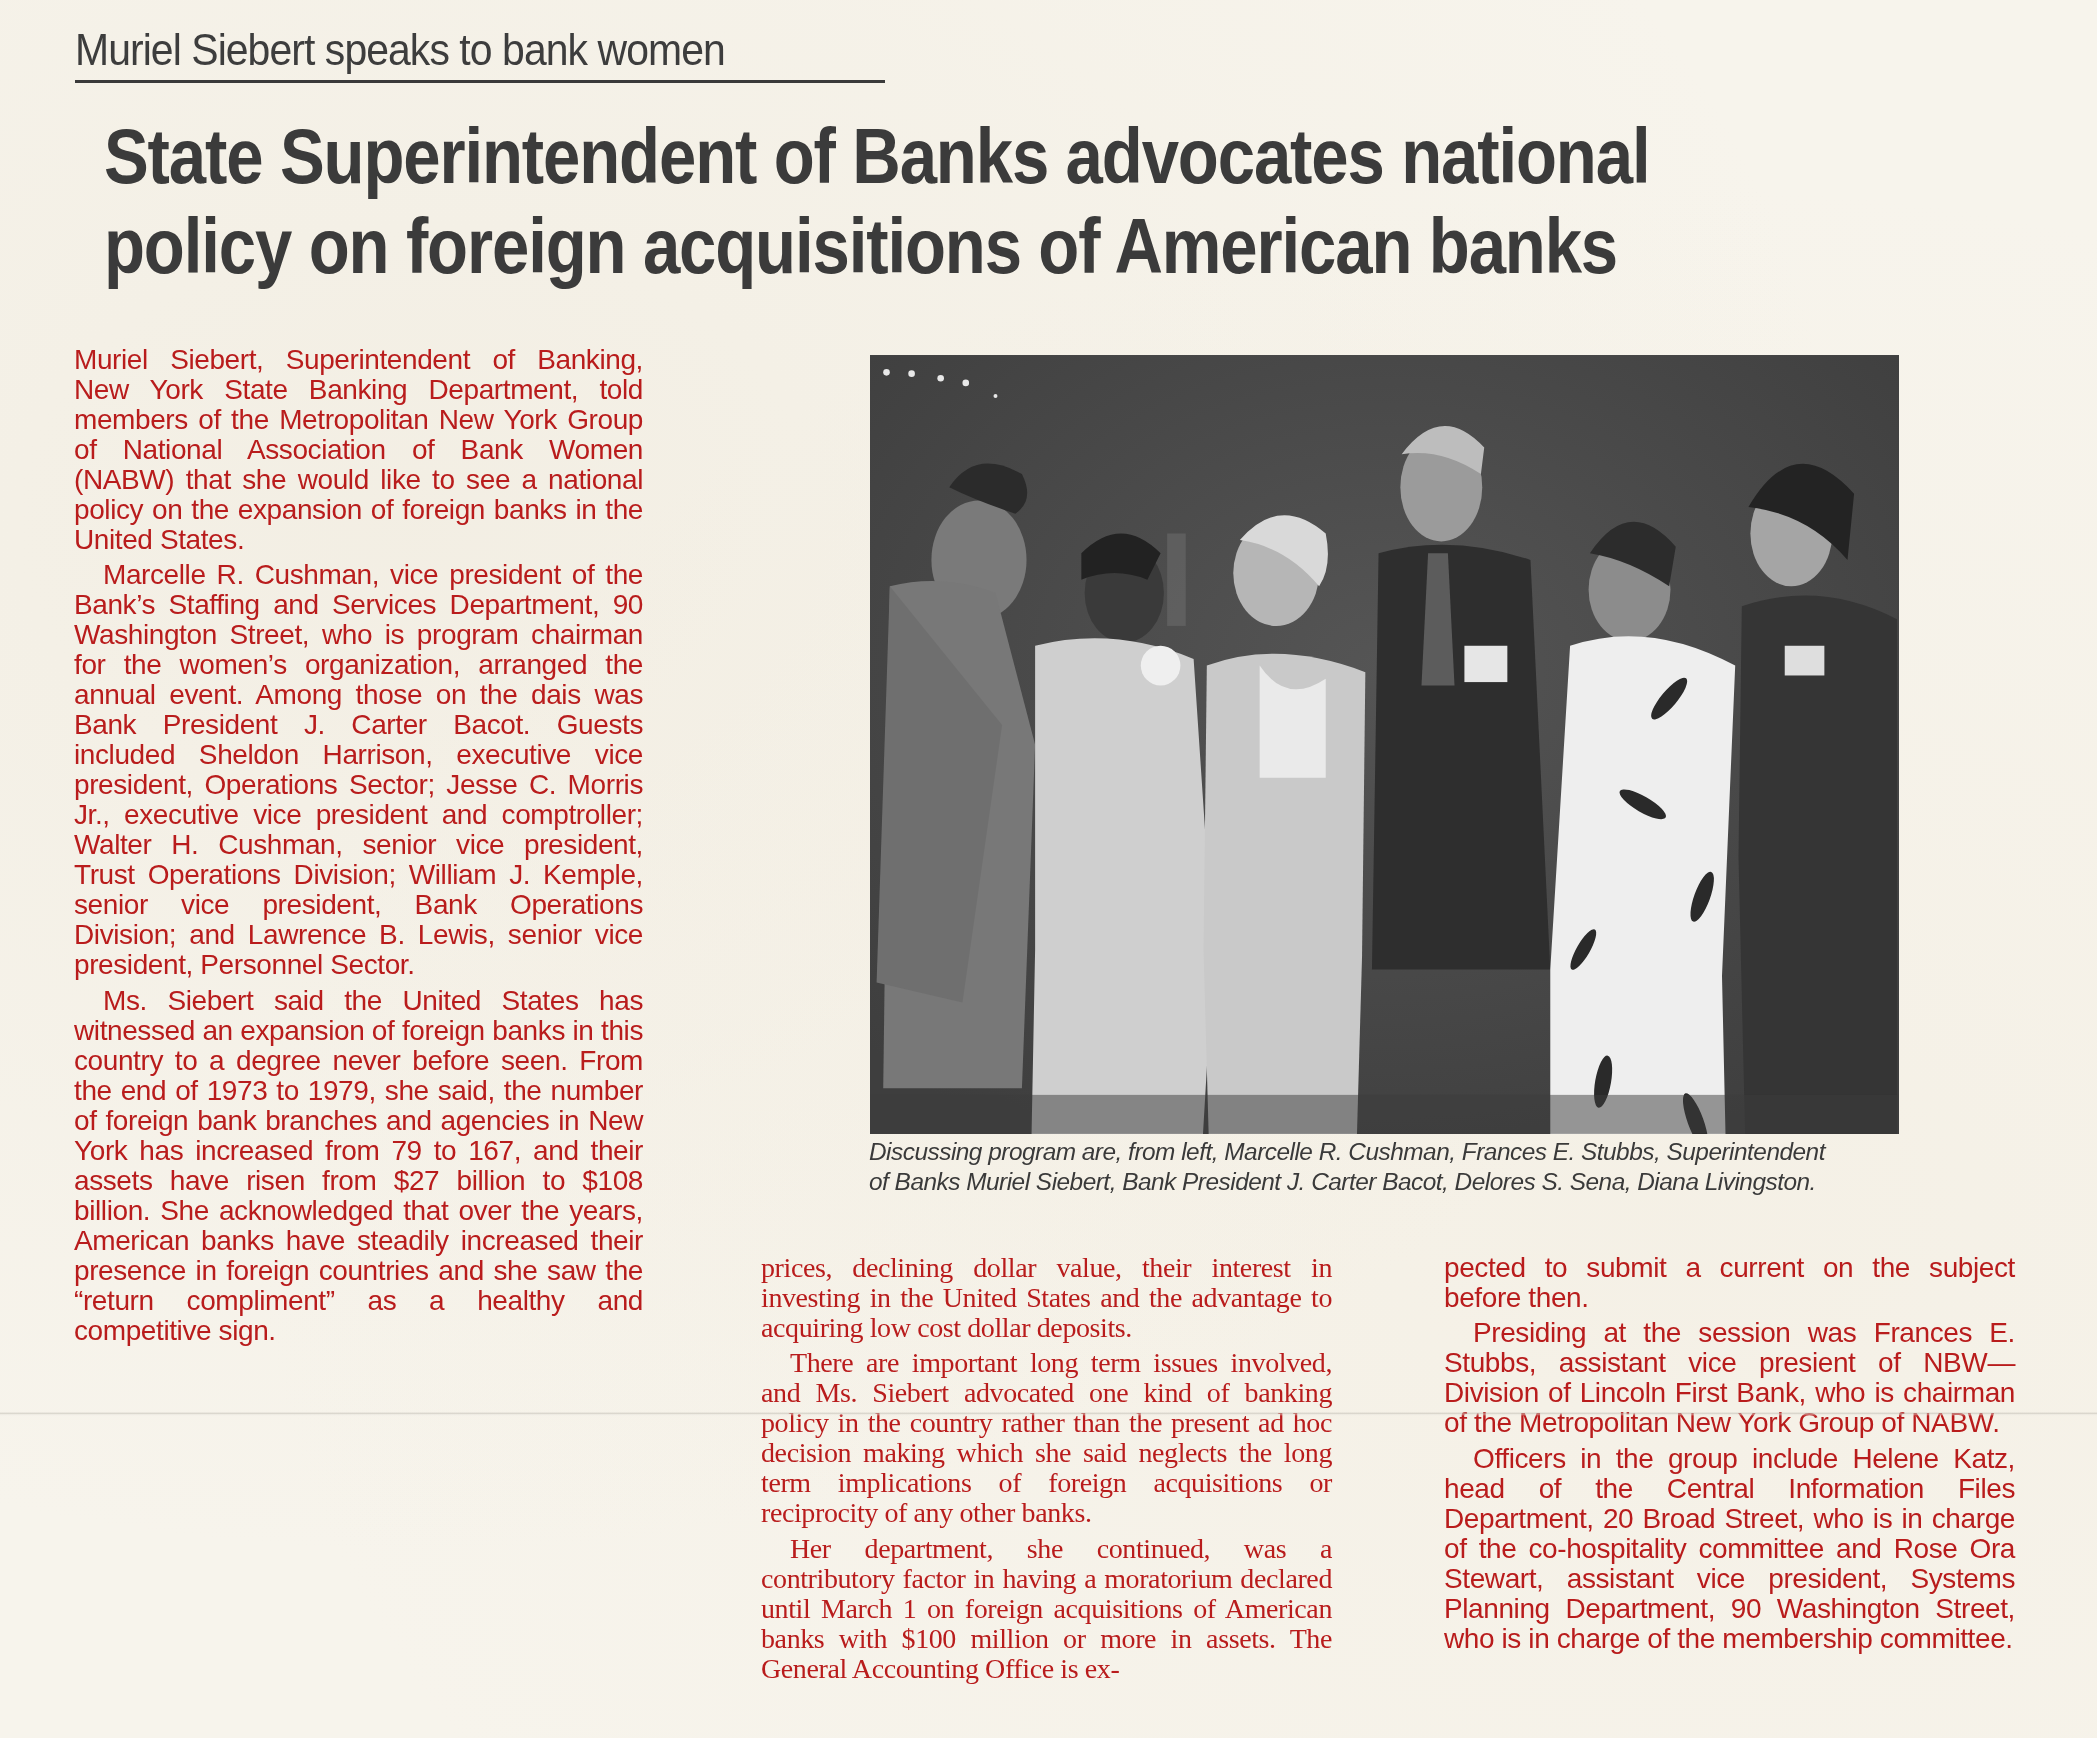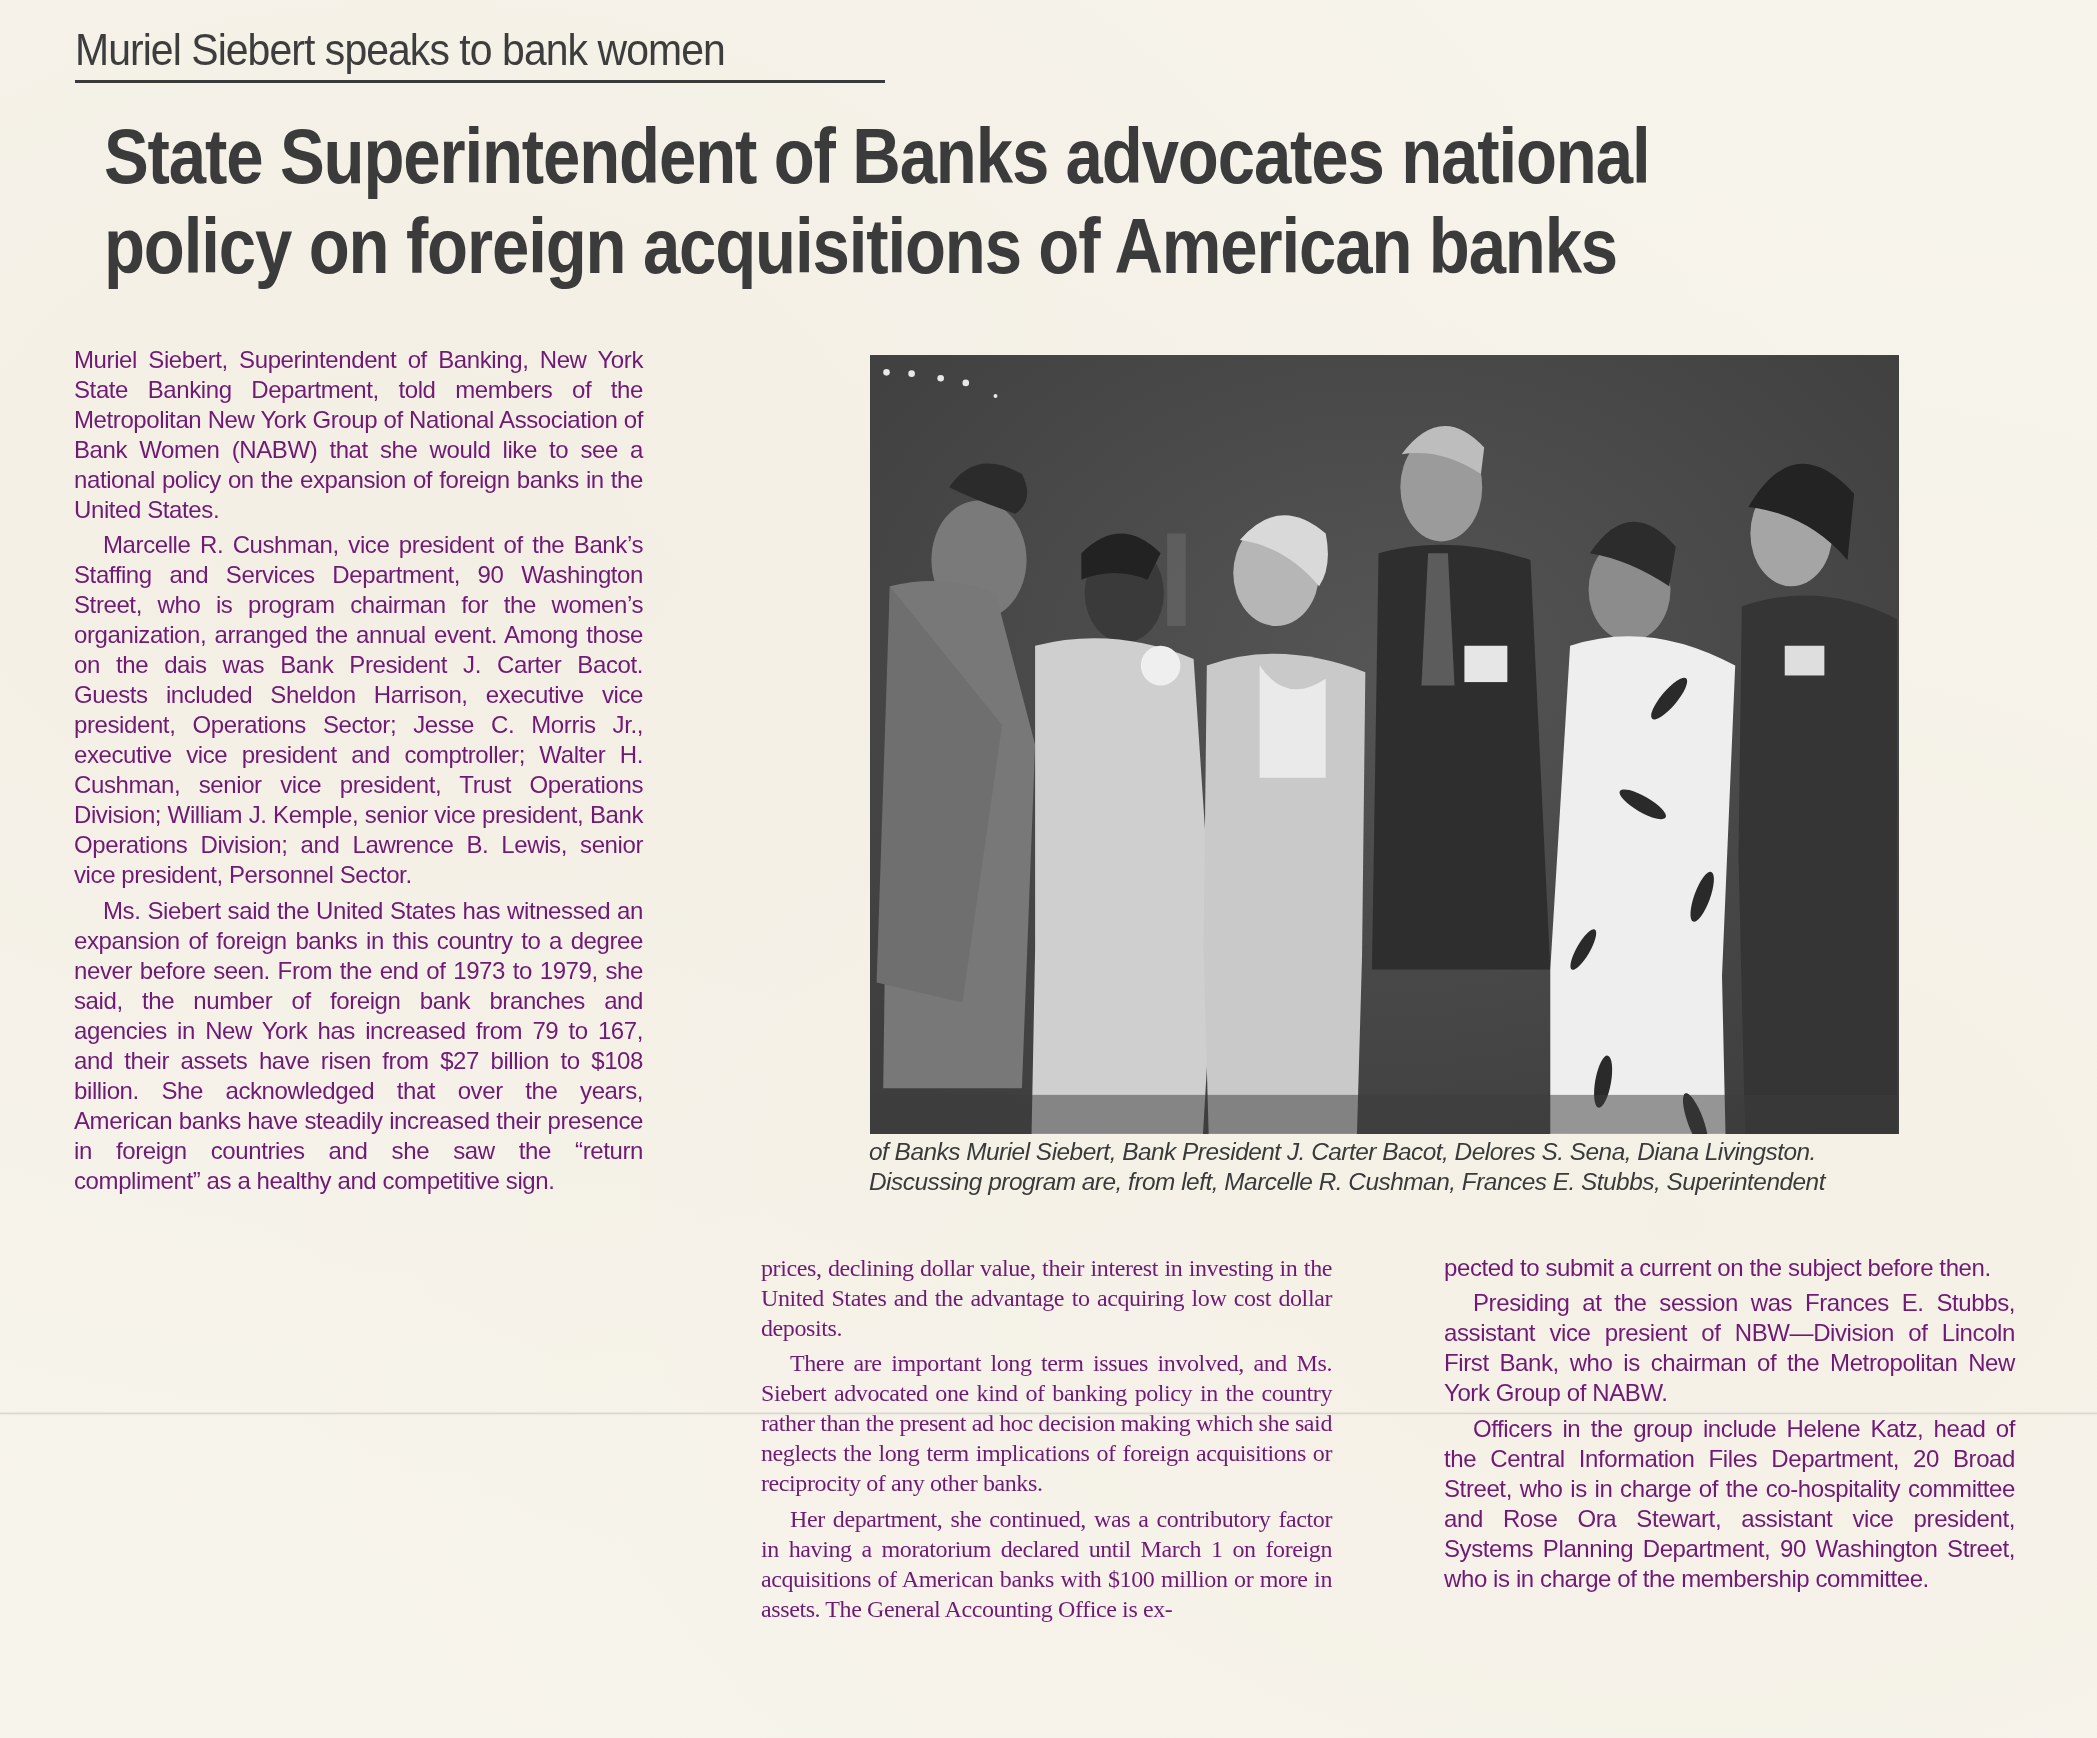--- a/index.html
+++ b/index.html
@@ -34,21 +34,21 @@
   .headline {
     position: absolute; left: 104px; top: 111px; width: 1823px;
     font-family: "Liberation Sans", "DejaVu Sans", sans-serif;
     font-weight: bold; font-size: 78px; line-height: 90px;
     letter-spacing: -1.3px; color: #3b3b3b;
     transform: scaleX(0.86); transform-origin: left top;
   }
   .headline span { display: block; white-space: nowrap; }
   .col {
     position: absolute; width: 569px;
-    font-size: 24px; line-height: 30px; color: #701a75;
+    font-size: 28px; line-height: 30px; color: #b91c1c;
     text-align: justify;
     letter-spacing: -0.4px;
   }
   .col p { margin: 0 0 5.3px 0; text-indent: 0; }
   .col p.indent { text-indent: 29px; }
   .col p.noindent { text-indent: 0; }
   .col-left { left: 74px; top: 345px; }
   .col-mid { left: 761px; top: 1253px; width: 571px; font-family: Liberation Serif, serif; }
   .col-right { left: 1444px; top: 1253px; width: 571px; }
   .photo {
@@ -156,22 +156,22 @@
       <ellipse cx="1395" cy="270" rx="62" ry="80" fill="#a5a5a5"></ellipse>
       <path d="M1330 230 q70 -120 160 -20 l-10 100 q-60 -70 -150 -80z" fill="#232323"></path>
       <path d="M1320 380 q120 -40 235 20 l0 779 l-230 0 l-10 -420z" fill="#353535"></path>
       <rect x="1385" y="440" width="60" height="45" fill="#dedede"></rect>
     </g>
     <rect x="0" y="1120" width="1558" height="59" fill="#3b3b3b" opacity="0.5"></rect>
   </svg>
 </div>
 
 <div class="caption">
+  <span>Discussing program are, from left, Marcelle R. Cushman, Frances E. Stubbs, Superintendent</span>
   <span>of Banks Muriel Siebert, Bank President J. Carter Bacot, Delores S. Sena, Diana  Livingston.</span>
-  <span>Discussing program are, from left, Marcelle R. Cushman, Frances E. Stubbs, Superintendent</span>
 </div>
 
 <div class="col col-mid">
   <p class="noindent">prices, declining dollar value, their interest in investing in the United States and the advantage to acquiring low cost dollar deposits.</p>
   <p class="indent">There are important long term issues involved, and Ms. Siebert advocated one kind of banking policy in the country rather than the present ad hoc decision making which she said neglects the long term implications of foreign acquisitions or reciprocity of any other banks.</p>
   <p class="indent">Her department, she continued, was a contributory factor in having a moratorium declared until March 1 on foreign acquisitions of American banks with $100 million or more in assets. The General Accounting Office is ex-</p>
 </div>
 
 <div class="col col-right">
   <p class="noindent">pected to submit a current on the subject before then.</p>

